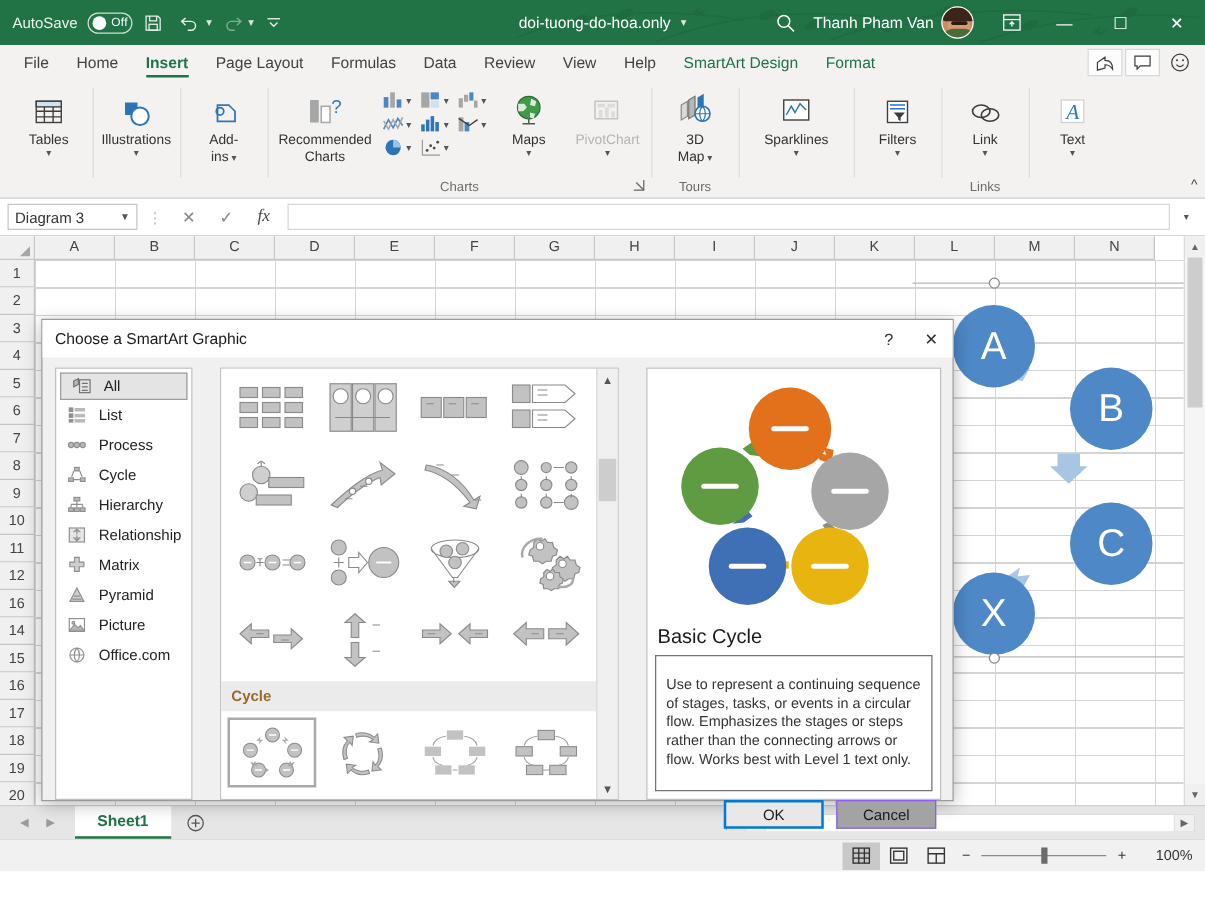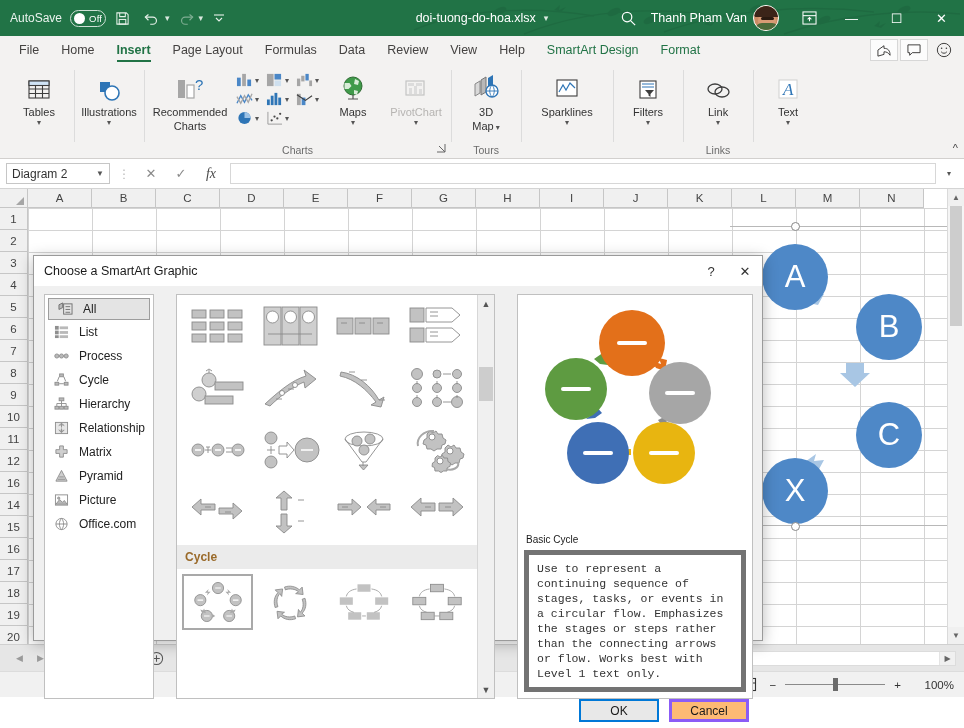--- a/index.html
+++ b/index.html
@@ -268,29 +268,29 @@
   .gal-scroll { width: 17px; background: #f0f0f0; border-left: 1px solid #d7d7d7; position: relative; }
   .gal-scroll .garr { height: 17px; display:flex; align-items:center; justify-content:center; color:#555; font-size:9px;}
   .gal-scroll .garr.bot { position:absolute; bottom:0; left:0; right:0; }
   .gal-scroll .gthumb { position:absolute; left:1px; right:1px; top: 72px; height: 34px; background:#cdcdcd;}
 
   .preview {
     width: 236px; margin-left: 6px; border: 1px solid #c0c0c0; background: #ffffff;
     display: flex; flex-direction: column; padding: 6px;
   }
   .preview-art { height: 196px; position: relative; }
-  .pv-title { font-size: 10px; color: #1a1a1a; padding: 4px 2px 5px 2px; margin-top: 33px; }
+  .pv-title { font-size: 16px; color: #1a1a1a; padding: 4px 2px 5px 2px; }
   .pv-desc {
-    flex: 1; border: 5px solid #737373; background: #fff; padding: 6px 8px;
-    font-size: 11.5px; line-height: 15px; color: #333; font-family: Liberation Mono, monospace;
+    flex: 1; border: 1px solid #737373; background: #fff; padding: 16px 8px;
+    font-size: 11.5px; line-height: 15px; color: #333;
   }
   .dlg-footer { height: 44px; display: flex; align-items: center; justify-content: flex-end; gap: 10px; padding-right: 13px; }
   .dlg-action {
-    width: 80px; height: 23px; font-size: 12px; color: #1a1a1a; background: #fdba74;
-    border: 3px solid #8b5cf6; display: flex; align-items: center; justify-content: center;
+    width: 80px; height: 23px; font-size: 12px; color: #1a1a1a; background: #a3a3a3;
+    border: 1px solid #8b5cf6; display: flex; align-items: center; justify-content: center;
   }
   .dlg-action.primary { border: 2px solid #0078d7; background: #e8e8e8; }
 
   svg { overflow: visible; }
 </style>
 </head>
 <body>
 
 <div class="app">
 
@@ -345,21 +345,21 @@
       <span class="chev">▾</span>
       <div class="qat-btn">
         <svg width="14" height="12" viewBox="0 0 14 12" fill="none" stroke="currentColor" stroke-width="1.1">
           <path d="M2 3 H12"></path>
             <path d="M4 6 L7 9 L10 6"></path>
         </svg>
       </div>
     </div>
 
     <div class="tb-center">
-      <span class="doc-title">doi-tuong-do-hoa.xlsx</span>
+      <span class="doc-title">doi-tuong-do-hoa.only</span>
       <span class="doc-caret">▾</span>
     </div>
 
     <div class="tb-right">
       <div class="search-ico">
         <svg width="17" height="17" viewBox="0 0 18 18" fill="none" stroke="currentColor" stroke-width="1.3">
           <circle cx="7.5" cy="7.5" r="5"></circle>
             <path d="M11.2 11.2 L16 16"></path>
         </svg>
       </div>
@@ -445,20 +445,37 @@
               <circle cx="17" cy="17" r="7" fill="#ffffff" stroke="#2e75b6" stroke-width="1.6"></circle>
             </svg>
           </span>
           <span class="lbl">Illustrations</span>
           <span class="dd">▾</span>
         </div>
       </div>
       <div class="rg-label"></div>
     </div>
 
+    <div class="rgroup">
+      <div class="rg-body">
+        <div class="bigbtn">
+          <span class="ico">
+            <svg width="28" height="28" viewBox="0 0 28 28" fill="none" stroke="#2e75b6" stroke-width="1.4">
+              <path d="M9 8 h9 l5 5 v8 h-14 z"></path>
+                <circle cx="11" cy="13" r="3"></circle>
+            </svg>
+          </span>
+          <span class="lbl">Add-</span>
+          <span class="lbl">
+            <span>ins</span><span class="dd"> ▾</span>
+          </span>
+        </div>
+      </div>
+      <div class="rg-label"></div>
+    </div>
 
     <div class="rgroup" style="flex:0 0 auto;">
       <div class="rg-body">
         <div class="bigbtn wide">
           <span class="ico">
             <svg width="34" height="30" viewBox="0 0 34 30" fill="none">
               <rect x="5" y="6" width="7" height="18" fill="#a6a6a6"></rect>
               <rect x="14" y="11" width="7" height="13" fill="#ffffff" stroke="#a6a6a6" stroke-width="1.2"></rect>
               <text x="22" y="16" font-size="15" fill="#2e75b6" font-family="Liberation Sans, sans-serif">?</text>
             </svg>
@@ -662,21 +679,21 @@
         </div>
       </div>
       <div class="rg-label"></div>
     </div>
 
     <span class="ribbon-collapse">^</span>
   </div>
 
   <div class="formulabar">
     <div class="namebox">
-      <span class="nb-text">Diagram 2</span>
+      <span class="nb-text">Diagram 3</span>
       <span class="nb-caret">▼</span>
     </div>
     <span class="fb-sep">⋮</span>
     <div class="fb-btn">✕</div>
     <div class="fb-btn">✓</div>
     <div class="fb-btn fx">fx</div>
     <div class="fb-input"></div>
     <div class="fb-expand">▾</div>
   </div>
 

